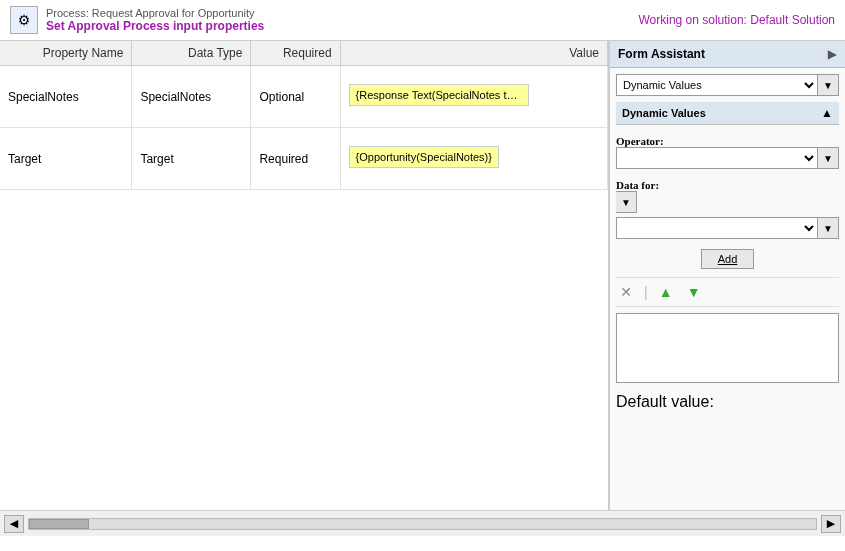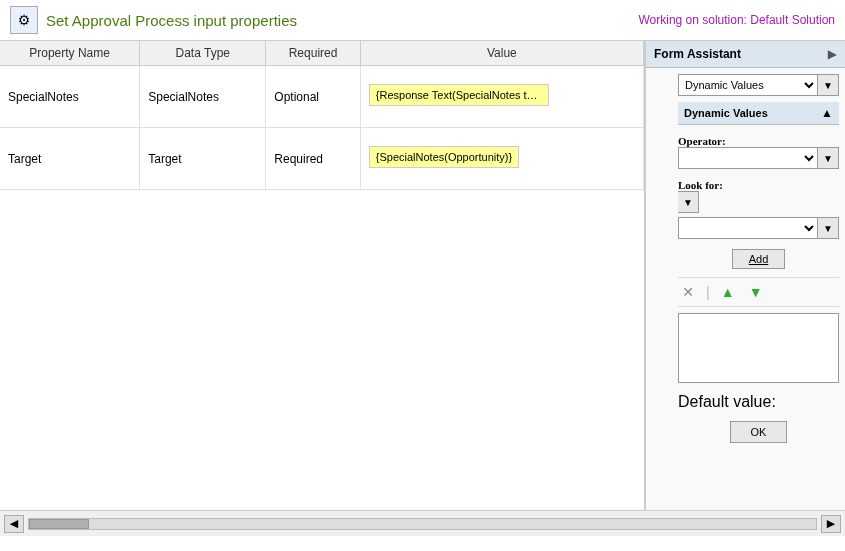--- a/index.html
+++ b/index.html
@@ -39,23 +39,23 @@
     }
     .top-bar-text {
       display: flex;
       flex-direction: column;
     }
     .process-label {
       font-size: 11px;
       color: #555;
     }
     .page-title {
-      font-size: 15px;
-      font-weight: normal;
-      color: #4d7c0f;
+      font-size: 12px;
+      font-weight: bold;
+      color: #a21caf;
     }
     .working-on {
       font-size: 12px;
       color: #a21caf;
     }
 
     
     .main-layout {
       display: flex;
       height: calc(551px - 56px - 26px);
@@ -72,21 +72,21 @@
     .properties-table {
       width: 100%;
       border-collapse: collapse;
     }
     .properties-table th {
       background: #f0f0f0;
       border-bottom: 1px solid #ccc;
       border-right: 1px solid #ccc;
       padding: 5px 8px;
       font-weight: normal;
-      text-align: center;
+      text-align: right;
       color: #333;
     }
     .properties-table td {
       border-bottom: 1px solid #e0e0e0;
       border-right: 1px solid #e0e0e0;
       padding: 18px 8px;
       vertical-align: middle;
     }
     .value-cell {
       background: #ffff99;
@@ -96,21 +96,21 @@
       border: 1px solid #ccc;
       white-space: nowrap;
       overflow: hidden;
       text-overflow: ellipsis;
       max-width: 180px;
       display: inline-block;
     }
 
     
     .right-panel {
-      width: 200px;
+      width: 236px;
       background: #f9f9f9;
       border-left: 1px solid #ccc;
       display: flex;
       flex-direction: column;
     }
     .panel-header {
       display: flex;
       align-items: center;
       justify-content: space-between;
       background: #dce6f1;
@@ -126,21 +126,20 @@
       cursor: pointer;
       color: #555;
     }
     .panel-body {
       padding: 6px;
       display: flex;
       flex-direction: column;
       gap: 6px;
       overflow-y: auto;
       flex: 1;
-      margin-left: 26px;
     }
 
     
     .section-header {
       display: flex;
       align-items: center;
       justify-content: space-between;
       background: #dce6f1;
       padding: 4px 6px;
       border-bottom: 1px solid #bbb;
@@ -300,20 +299,21 @@
   </style>
 </head>
 <body>
 
 <div class="top-bar">
   <div class="top-bar-left">
     <div class="process-icon">
       <span>⚙</span>
     </div>
     <div class="top-bar-text">
+      <span class="process-label">Process: Request Approval for Opportunity</span>
       <span class="page-title">Set Approval Process input properties</span>
     </div>
   </div>
   <span class="working-on">Working on solution: Default Solution</span>
 </div>
 
 <div class="main-layout">
 
   <div class="left-content">
     <table class="properties-table">
@@ -332,21 +332,21 @@
           <td>Optional</td>
           <td>
             <span class="value-cell">{Response Text(SpecialNotes to Manage</span>
           </td>
         </tr>
         <tr>
           <td>Target</td>
           <td>Target</td>
           <td>Required</td>
           <td>
-            <span class="value-cell">{SpecialNotes(Opportunity)}</span>
+            <span class="value-cell">{Opportunity(SpecialNotes)}</span>
           </td>
         </tr>
       </tbody>
     </table>
   </div>
 
   <div class="right-panel">
     <div class="panel-header">
       <span class="panel-header-title">Form Assistant</span>
       <span class="expand-icon">▶</span>
@@ -370,21 +370,21 @@
         <div class="field-label">Operator:</div>
         <div class="select-with-btn">
           <select class="select-full">
             <option value=""></option>
           </select>
           <button class="arrow-btn">▼</button>
         </div>
       </div>
 
       <div>
-        <div class="field-label">Look for:</div>
+        <div class="field-label">Data for:</div>
         <div class="select-with-btn">
           <button class="arrow-btn">▼</button>
         </div>
 
         <div class="select-with-btn" style="margin-top:4px;">
           <select class="select-full">
             <option value=""></option>
           </select>
           <button class="arrow-btn">▼</button>
         </div>
@@ -398,23 +398,20 @@
         <span class="action-icon delete-icon">✕</span>
         <span class="action-sep">|</span>
         <span class="action-icon up-arrow">▲</span>
         <span class="action-icon down-arrow">▼</span>
       </div>
 
       <textarea class="text-area-box" style=""></textarea>
 
       <div class="default-value-label">Default value:</div>
 
-      <div style="display:flex; justify-content:center;">
-        <button class="ok-btn">OK</button>
-      </div>
     </div>
   </div>
 
 </div>
 
 <div class="bottom-scrollbar">
   <div class="scroll-arrow">◀</div>
   <div class="scroll-track">
     <div class="scroll-thumb"></div>
   </div>

